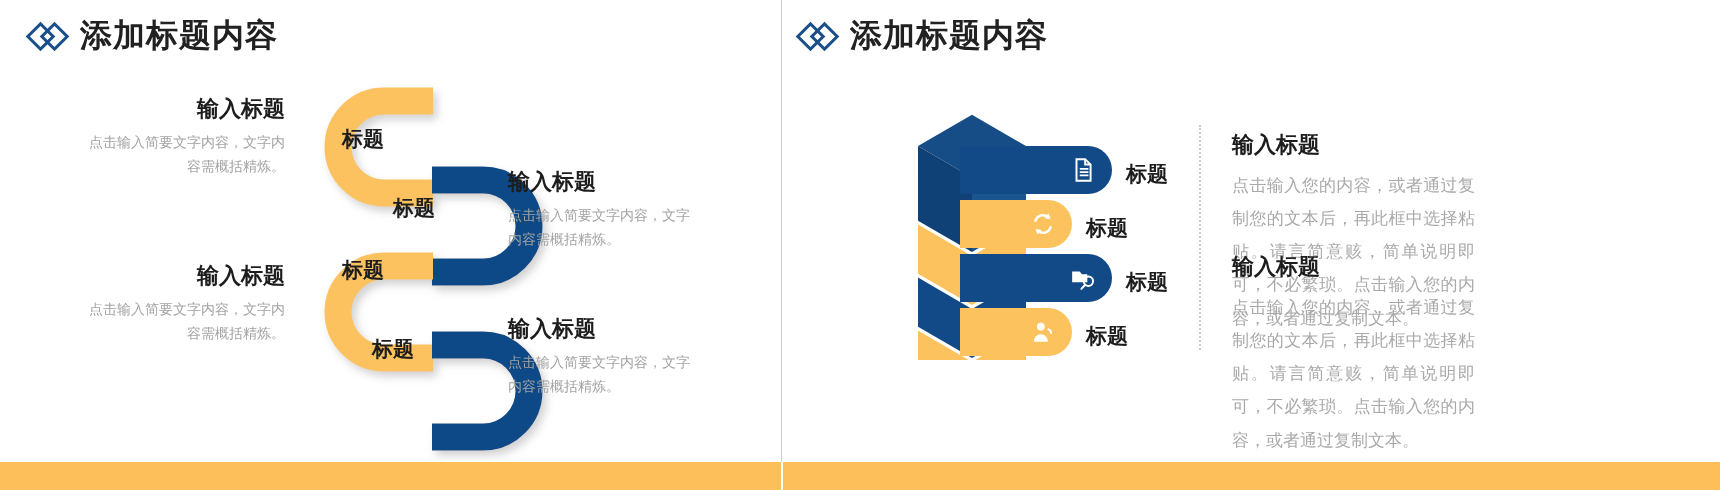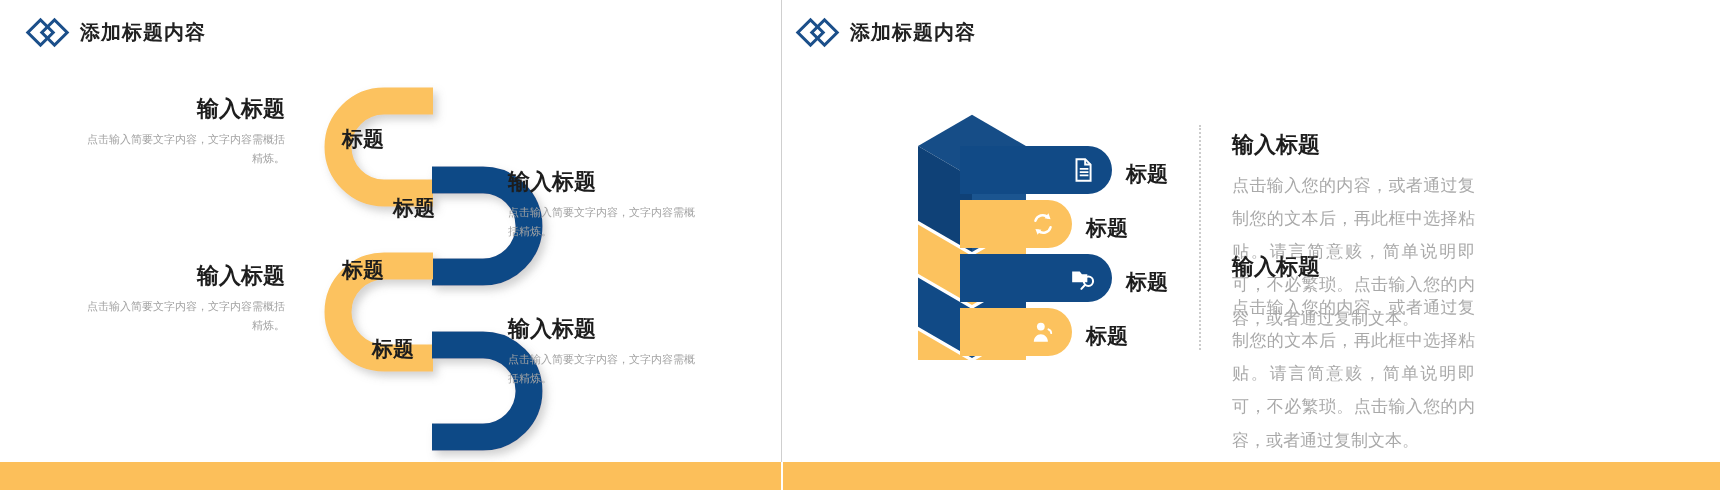--- a/index.html
+++ b/index.html
@@ -21,28 +21,28 @@
   .footer{position:absolute;left:0;bottom:0;width:1720px;height:28px;background:#fcbf5a;}
   .footer-gap{position:absolute;left:781px;bottom:0;width:2px;height:28px;background:#ffffff;}
 
   
   .hdr{position:absolute;display:flex;align-items:center;gap:14px;}
   .hdr-l{left:30px;top:14px;}
   .hdr-icon{width:36px;height:36px;position:relative;flex:none;}
   .hdr-icon i{position:absolute;display:block;border:3px solid #1b4f8a;box-sizing:border-box;}
   .hdr-icon .d1{width:21px;height:21px;left:0px;top:8px;transform:rotate(45deg);}
   .hdr-icon .d2{width:21px;height:21px;left:14px;top:8px;transform:rotate(45deg);}
-  .hdr-title{font-size:20px;font-weight:bold;color:#212121;letter-spacing:1px;white-space:nowrap;}
+  .hdr-title{font-size:32px;font-weight:bold;color:#212121;letter-spacing:1px;white-space:nowrap;}
 
   
   .snake{position:absolute;left:0;top:0;width:781px;height:462px;}
 
   .txtblk{position:absolute;}
   .txtblk .t{font-size:22px;font-weight:bold;color:#1d1d1d;line-height:1.25;margin-bottom:7px;}
-  .txtblk .d{font-size:11px;color:#a3a3a3;line-height:1.75;}
+  .txtblk .d{font-size:14px;color:#a3a3a3;line-height:1.75;}
   .ta-right{text-align:right;}
   .ta-left{text-align:left;}
 
   .lt1{left:80px;top:95px;width:205px;}
   .lt2{left:508px;top:168px;width:190px;}
   .lt3{left:80px;top:262px;width:205px;}
   .lt4{left:508px;top:315px;width:190px;}
 
   .node-lbl{position:absolute;font-size:21px;font-weight:bold;color:#1d1d1d;white-space:nowrap;}
   .n1{left:342px;top:125px;}

